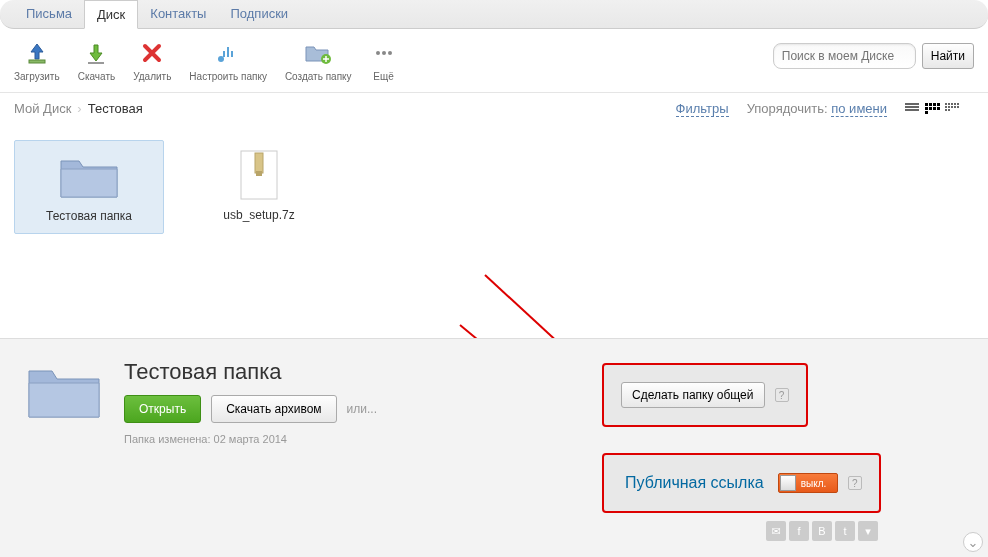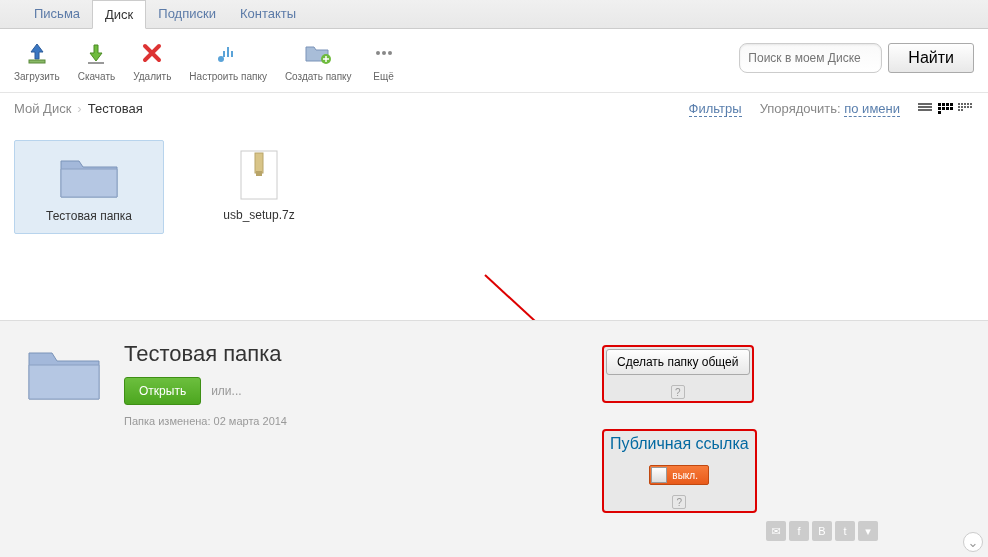--- a/index.html
+++ b/index.html
@@ -1,38 +1,38 @@
 <!DOCTYPE html>
 <html><head>
 <meta charset="utf-8">
 <style>
 * { box-sizing: border-box; margin: 0; padding: 0; }
 body { font-family: Arial, sans-serif; font-size: 13px; background: #fff; color: #333; width: 988px; height: 557px; overflow: hidden; position: relative; }
 
 
-.tabs { display: flex; background: linear-gradient(#f0f0f0, #e8e8e8); border-bottom: 1px solid #ccc; padding-left: 22px; }
+.tabs { display: flex; background: linear-gradient(#f0f0f0, #e8e8e8); border-bottom: 1px solid #ccc; padding-left: 14px; border-radius: 14px; }
 .tab { padding: 6px 12px; color: #5c7ba8; cursor: pointer; }
 .tab.active { background: #fff; border: 1px solid #ccc; border-bottom: 1px solid #fff; margin-bottom: -1px; color: #333; }
 
 
 .toolbar { display: flex; align-items: flex-start; padding: 10px 14px; border-bottom: 1px solid #e5e5e5; position: relative; }
 .tool-btn { display: flex; flex-direction: column; align-items: center; margin-right: 18px; cursor: pointer; }
 .tool-icon { width: 28px; height: 28px; display: flex; align-items: center; justify-content: center; }
 .tool-label { font-size: 10px; color: #666; margin-top: 4px; }
 
 .search-wrap { position: absolute; right: 14px; top: 14px; display: flex; gap: 6px; }
 .search-input { width: 143px; padding: 5px 8px; border: 1px solid #ccc; border-radius: 8px; font-size: 12px; color: #999; background: linear-gradient(#f9f9f9,#fff); box-shadow: inset 0 1px 2px rgba(0,0,0,0.08); }
-.search-btn { padding: 5px 19px; border: 1px solid #aaa; border-radius: 3px; background: linear-gradient(#fefefe,#e8e8e8); cursor: pointer; font-size: 16px; }
+.search-btn { padding: 5px 8px; border: 1px solid #aaa; border-radius: 3px; background: linear-gradient(#fefefe,#e8e8e8); cursor: pointer; font-size: 12px; }
 
 
 .crumb-row { display: flex; align-items: center; padding: 8px 14px; position: relative; }
 .crumb-root { color: #888; }
 .crumb-sep { color: #ccc; margin: 0 6px; }
 .crumb-current { color: #333; }
-.crumb-right { position: absolute; right: 14px; display: flex; align-items: center; gap: 18px; }
+.crumb-right { position: absolute; right: 27px; display: flex; align-items: center; gap: 18px; }
 .link-dotted { color: #5a7fad; border-bottom: 1px dashed #5a7fad; cursor: pointer; }
 .sort-label { color: #888; }
 .view-icons { display: flex; gap: 4px; }
 .view-icon { width: 16px; height: 12px; cursor: pointer; display: flex; flex-wrap: wrap; gap: 1px; align-content: flex-start; }
 .view-icon span { background: #666; }
 .vi-list span { width: 14px; height: 2px; }
 .vi-large span { width: 3px; height: 3px; }
 .vi-large.active span { background: #000; }
 .vi-small span { width: 2px; height: 2px; }
 
@@ -48,43 +48,43 @@
 .bp-icon { width: 80px; }
 .bp-main { flex: 0 0 460px; }
 .bp-title { font-size: 22px; font-weight: normal; color: #333; margin-bottom: 10px; }
 .bp-btns { display: flex; align-items: center; gap: 10px; margin-bottom: 10px; }
 .btn-green { background: linear-gradient(#6cbf3e,#4ca61f); color: #fff; padding: 6px 14px; border: 1px solid #3e8f15; border-radius: 3px; cursor: pointer; font-size: 12px; }
 .btn-gray { background: linear-gradient(#fefefe,#e8e8e8); padding: 6px 14px; border: 1px solid #aaa; border-radius: 3px; cursor: pointer; font-size: 12px; }
 .or-text { color: #999; font-size: 12px; }
 .bp-meta { color: #999; font-size: 11px; }
 .bp-right { flex: 1; display: flex; flex-direction: column; gap: 30px; padding-top: 6px; }
 .bp-row { display: flex; align-items: center; gap: 10px; background: #e8e8e8; padding: 4px; border-radius: 2px; }
-.bp-row.boxed { outline: 2px solid #d00; outline-offset: 0; padding: 2px; flex-direction: column; }
+.bp-row.boxed { outline: 2px solid #d00; outline-offset: 0; padding: 17px; }
 .share-btn { background: linear-gradient(#fefefe,#e8e8e8); padding: 5px 10px; border: 1px solid #aaa; border-radius: 3px; cursor: pointer; font-size: 12px; }
 .help-icon { width: 14px; height: 14px; border: 1px solid #bbb; border-radius: 2px; color: #999; font-size: 10px; display: flex; align-items: center; justify-content: center; cursor: pointer; }
 .pub-label { font-size: 16px; color: #0369a1; padding: 2px 4px; }
 .toggle { width: 60px; height: 20px; background: linear-gradient(#f77b3a,#e85a1a); border: 1px solid #c04810; border-radius: 2px; display: flex; align-items: center; position: relative; cursor: pointer; }
 .toggle-knob { width: 16px; height: 16px; background: linear-gradient(#fff,#ddd); border: 1px solid #999; position: absolute; left: 1px; }
 .toggle-text { color: #fff; font-size: 10px; margin-left: 22px; }
 .social-icons { display: flex; gap: 3px; justify-content: flex-end; margin-top: -16px; padding-right: 6px; }
 .soc { width: 20px; height: 20px; background: #ccc; border-radius: 2px; display: flex; align-items: center; justify-content: center; color: #fff; font-size: 11px; cursor: pointer; }
 
 .expand-btn { position: absolute; right: 5px; bottom: 5px; width: 20px; height: 20px; border: 1px solid #ccc; border-radius: 50%; display: flex; align-items: center; justify-content: center; background: #fff; cursor: pointer; color: #999; }
 
 svg { overflow: visible; }
 .annot { position: absolute; pointer-events: none; }
 </style>
 </head>
 <body>
 
 <div class="tabs">
   <div class="tab">Письма</div>
   <div class="tab active">Диск</div>
+  <div class="tab">Контакты</div>
   <div class="tab">Подписки</div>
-  <div class="tab">Контакты</div>
 </div>
 
 <div class="toolbar">
   <div class="tool-btn">
     <div class="tool-icon">
       <svg width="24" height="24">
           <path d="M12 3 L18 11 L14 11 L14 18 L10 18 L10 11 L6 11 Z" fill="#3a77c2" stroke="#2a5a99"></path>
           <rect x="4" y="19" width="16" height="3" fill="#88b866" stroke="#5a8a3a"></rect>
         </svg>
     </div>
@@ -223,20 +223,21 @@
   <div class="bp-icon">
     <svg width="80" height="64">
         <path d="M5 12 L28 12 L33 20 L75 20 L75 58 L5 58 Z" fill="#a3b8da" stroke="#7a93b8"></path>
         <path d="M5 24 L75 24 L75 58 L5 58 Z" fill="#b5c7e3" stroke="#8aa0c2"></path>
       </svg>
   </div>
   <div class="bp-main">
     <h2 class="bp-title">Тестовая папка</h2>
     <div class="bp-btns">
       <button class="btn-green">Открыть</button>
+      <button class="btn-gray">Скачать архивом</button>
       <span class="or-text">или...</span>
     </div>
     <div class="bp-meta">Папка изменена: 02 марта 2014</div>
   </div>
   <div class="bp-right">
     <div class="bp-row boxed" style="width:fit-content">
       <button class="share-btn">Сделать папку общей</button>
       <div class="help-icon">?</div>
     </div>
     <div>

